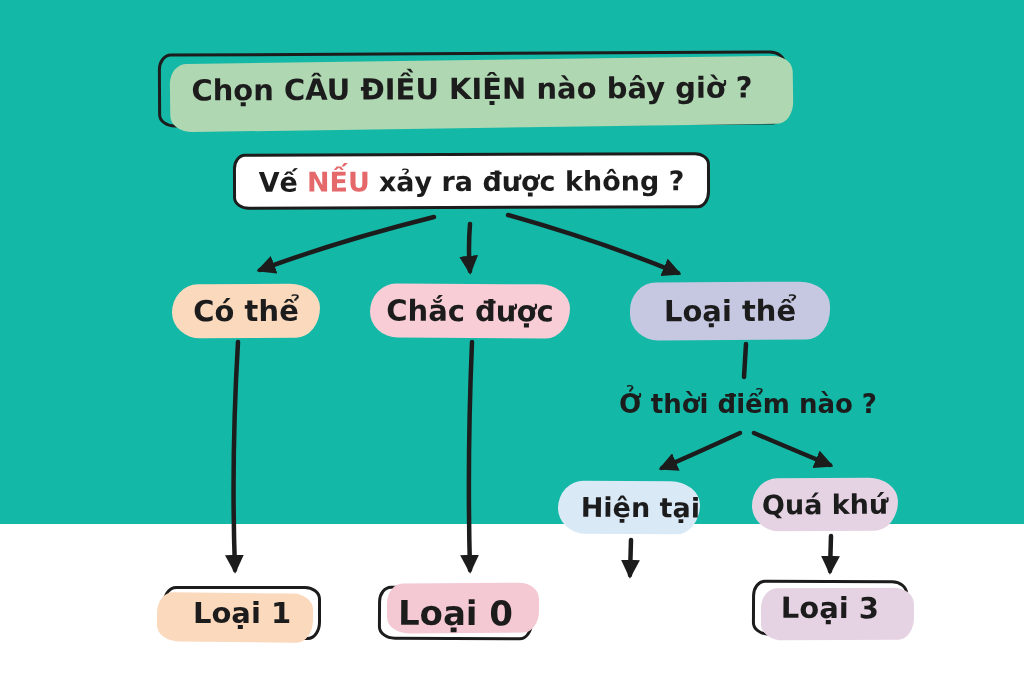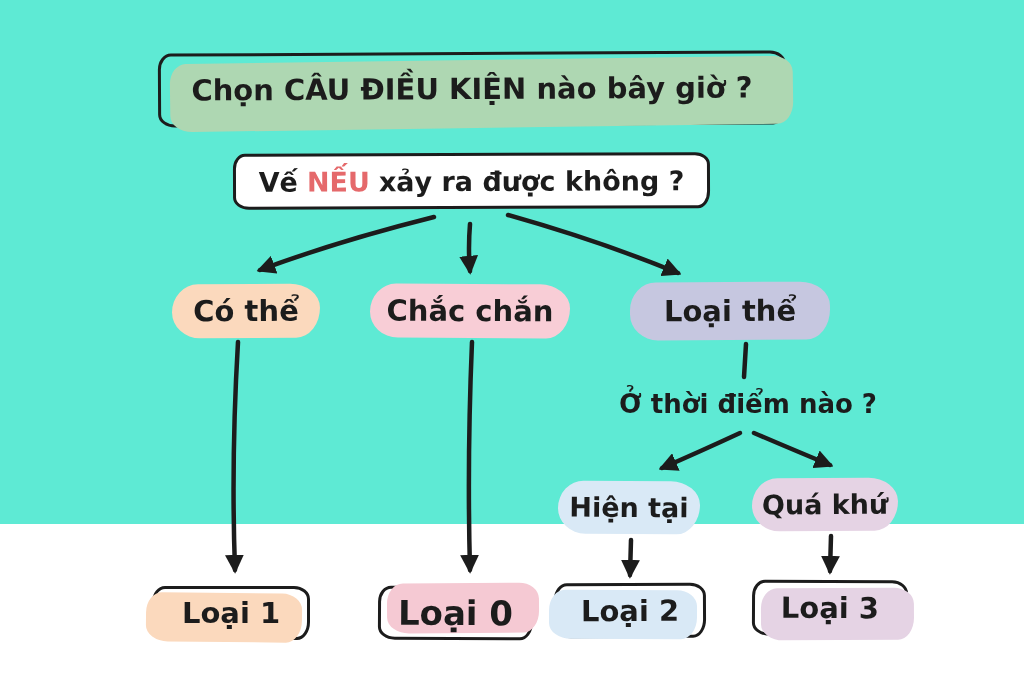--- a/index.html
+++ b/index.html
@@ -5,21 +5,21 @@
   * { margin: 0; padding: 0; box-sizing: border-box; }
   html, body { background: #ffffff; }
   body {
     font-family: "DejaVu Sans", sans-serif;
     width: 1024px; height: 683px;
     overflow: hidden;
   }
   #canvas {
     position: relative;
     width: 1024px; height: 524px;
-    background: #5eead4;
+    background: #14b8a6;
   }
   #edges-svg {
     position: absolute; left: 0; top: 0;
     width: 1024px; height: 683px;
     z-index: 0;
   }
   .node {
     position: absolute;
     display: flex; align-items: center; justify-content: center;
     color: #1c1c1c;
@@ -61,24 +61,24 @@
     transform: rotate(-0.2deg);
   }
   .q-highlight { color: #e5696b; }
 
   .pill-co-the    { left: 172px; top: 284px; width: 148px; height: 54px; font-size: 29px; }
   .pill-chac-chan { left: 370px; top: 284px; width: 200px; height: 54px; font-size: 29px; }
   .pill-khong-the { left: 630px; top: 282px; width: 200px; height: 58px; font-size: 29px; }
 
   .sub-question { left: 603px; top: 383px; width: 290px; height: 42px; font-size: 26px; justify-content: center; }
 
-  .pill-hien-tai { left: 558px; top: 481px; width: 142px; height: 53px; font-size: 27px; }
+  .pill-hien-tai { left: 558px; top: 481px; width: 142px; height: 53px; font-size: 27px; justify-content: flex-end; }
   .pill-qua-khu  { left: 752px; top: 478px; width: 146px; height: 53px; font-size: 27px; }
 
-  .box-loai-1 { left: 152px; top: 586px; width: 158px; height: 54px; font-size: 29px; }
+  .box-loai-1 { left: 163px; top: 586px; width: 158px; height: 54px; font-size: 29px; }
   .box-loai-0 { left: 378px; top: 586px; width: 155px; height: 54px; font-size: 34px; transform: rotate(0.3deg); }
   .box-loai-2 { left: 554px; top: 583px; width: 152px; height: 55px; font-size: 29px; transform: rotate(-0.3deg); }
   .box-loai-3 { left: 752px; top: 580px; width: 156px; height: 56px; font-size: 29px; transform: rotate(0.3deg); }
 </style>
 </head>
 <body>
 
 <div id="canvas">
 
   <svg id="edges-svg" viewBox="0 0 1024 683" xmlns="http://www.w3.org/2000/svg">
@@ -108,21 +108,21 @@
   <div class="node question-box">
     <span>Vế</span>
     <span class="q-highlight">NẾU</span>
     <span>xảy ra được không ?</span>
   </div>
 
   <div class="node pill pill-peach pill-co-the">
     <span>Có thể</span>
   </div>
   <div class="node pill pill-pink pill-chac-chan">
-    <span>Chắc chắn</span>
+    <span>Chắc được</span>
   </div>
   <div class="node pill pill-lavender pill-khong-the">
     <span>Loại thể</span>
   </div>
 
   <div class="node sub-question">
     <span>Ở thời điểm nào ?</span>
   </div>
 
   <div class="node pill pill-blue pill-hien-tai">
@@ -131,20 +131,17 @@
   <div class="node pill pill-mauve pill-qua-khu">
     <span>Quá khứ</span>
   </div>
 
   <div class="node sketch-box fill-peach-b box-loai-1">
     <span>Loại 1</span>
   </div>
   <div class="node sketch-box fill-pink-b box-loai-0">
     <span>Loại 0</span>
   </div>
-  <div class="node sketch-box fill-blue-b box-loai-2">
-    <span>Loại 2</span>
-  </div>
   <div class="node sketch-box fill-mauve-b box-loai-3">
     <span>Loại 3</span>
   </div>
 
 </div>
 
 </body></html>

